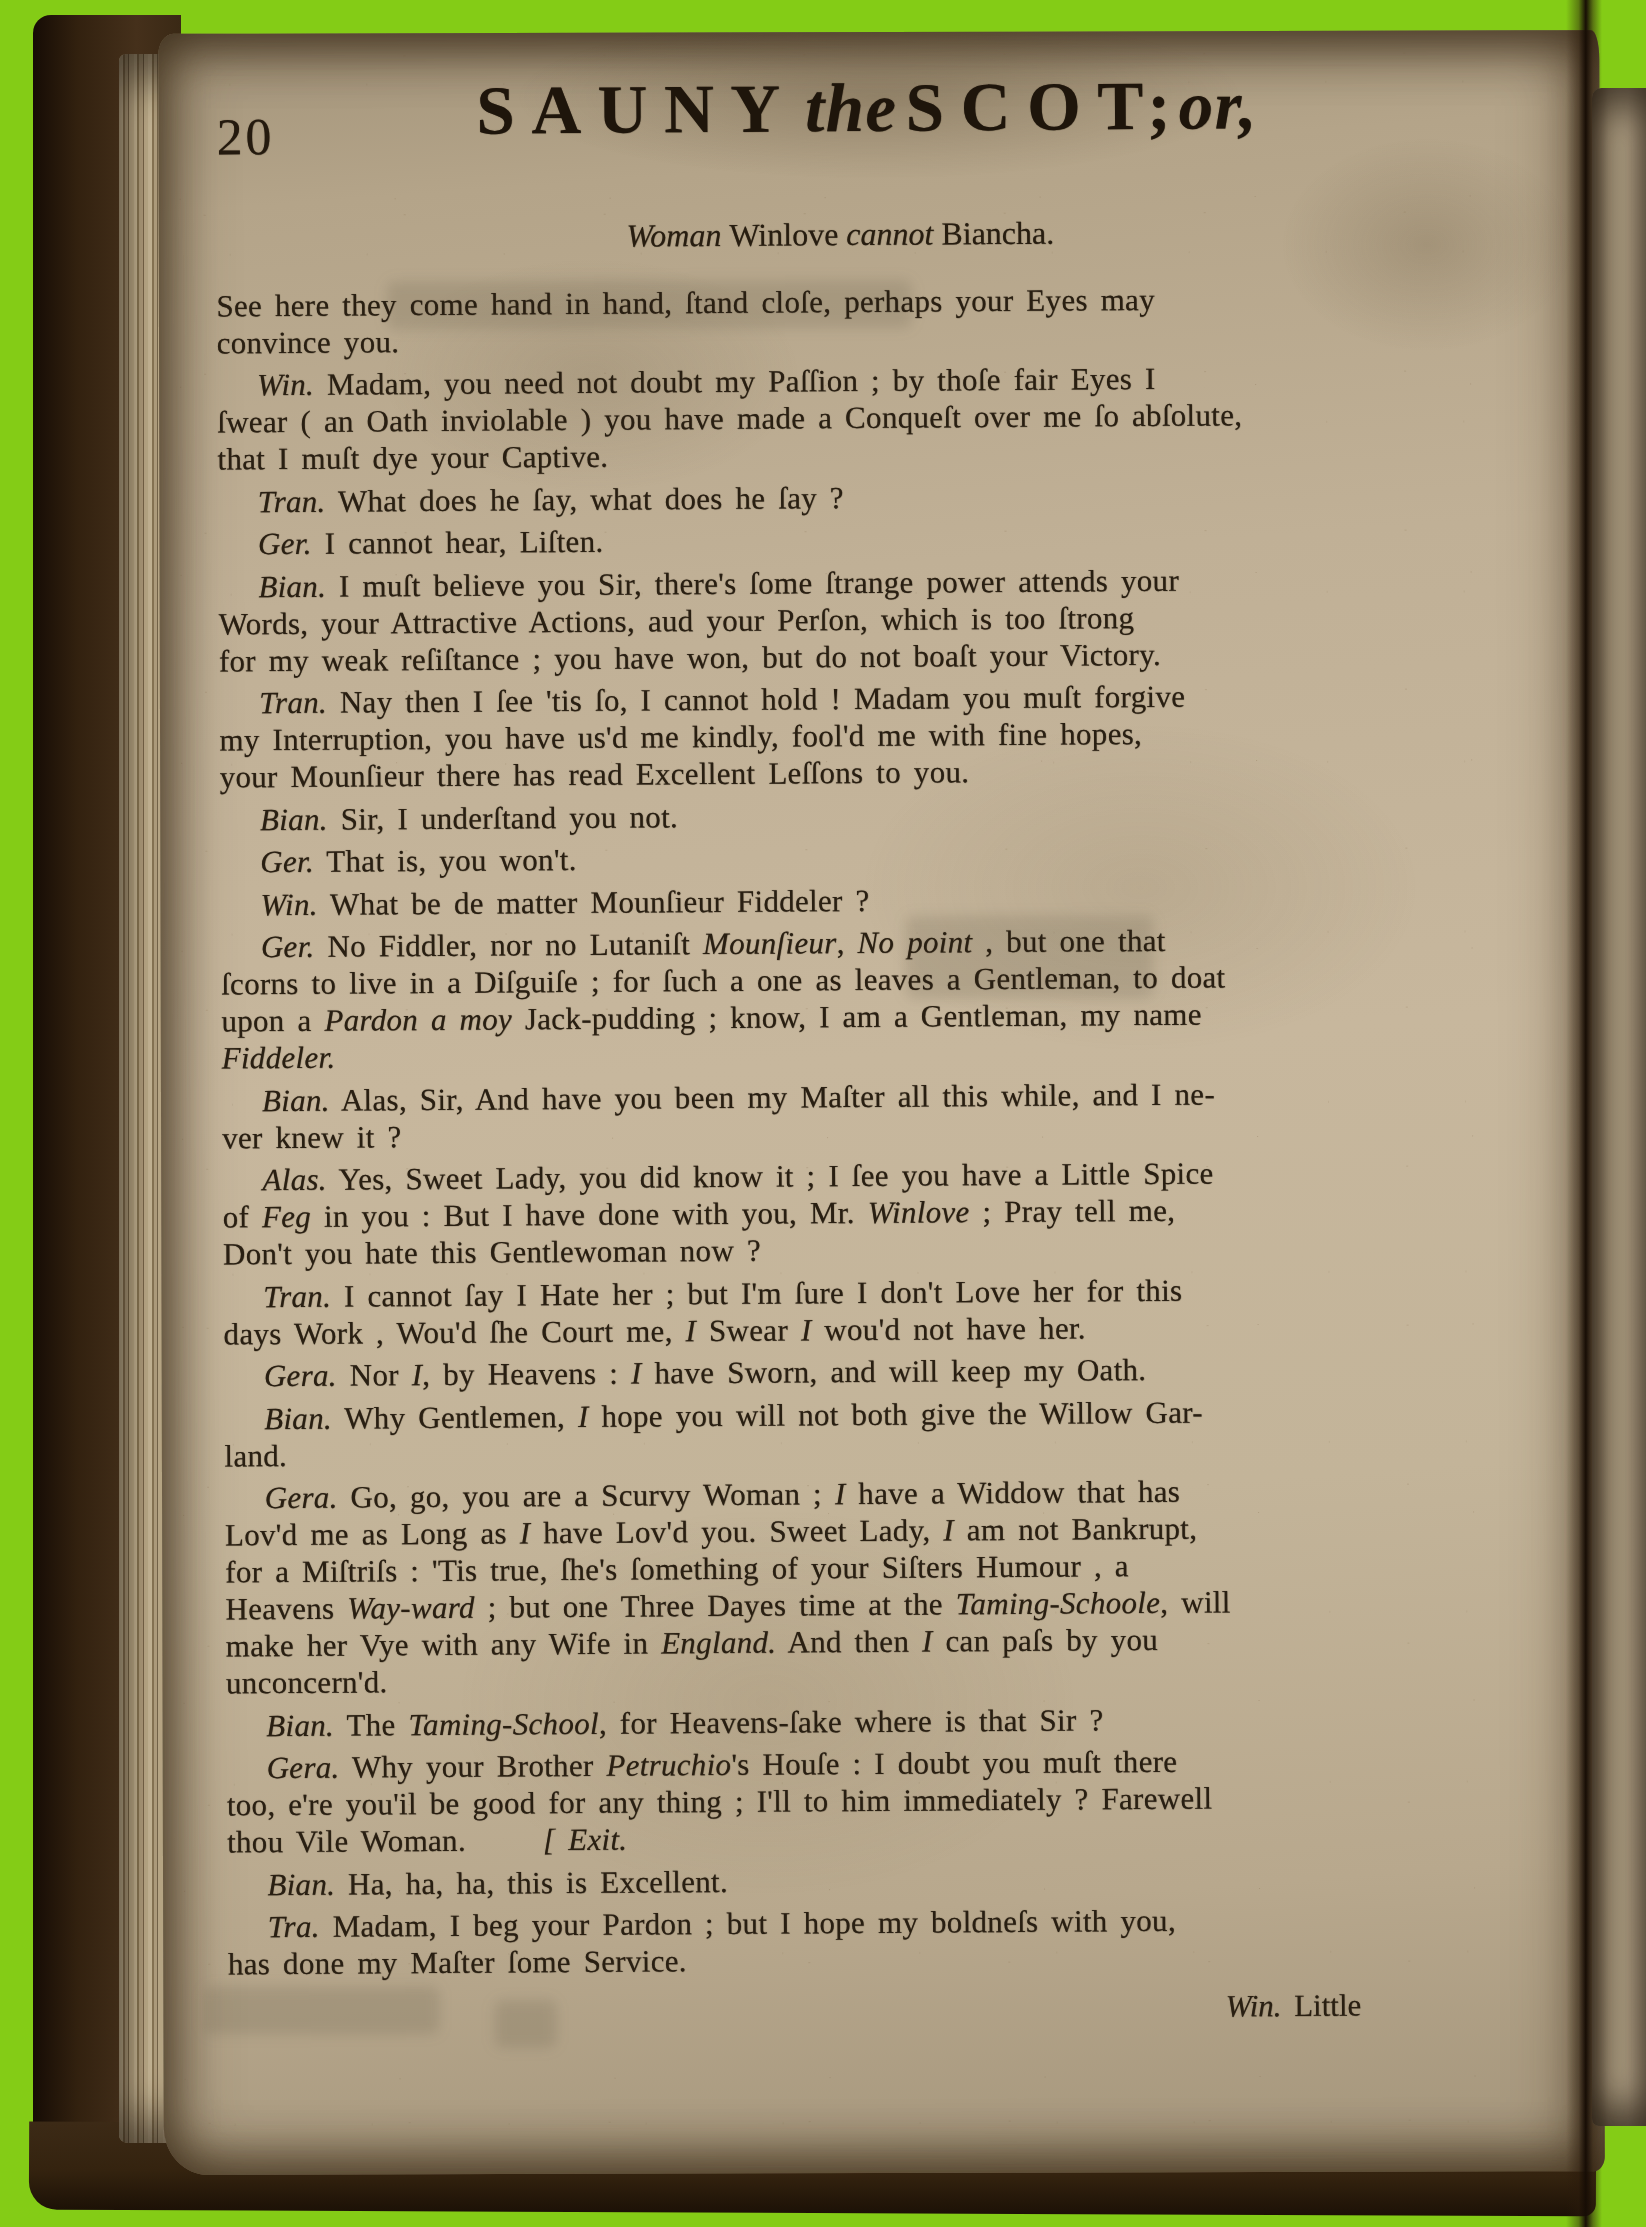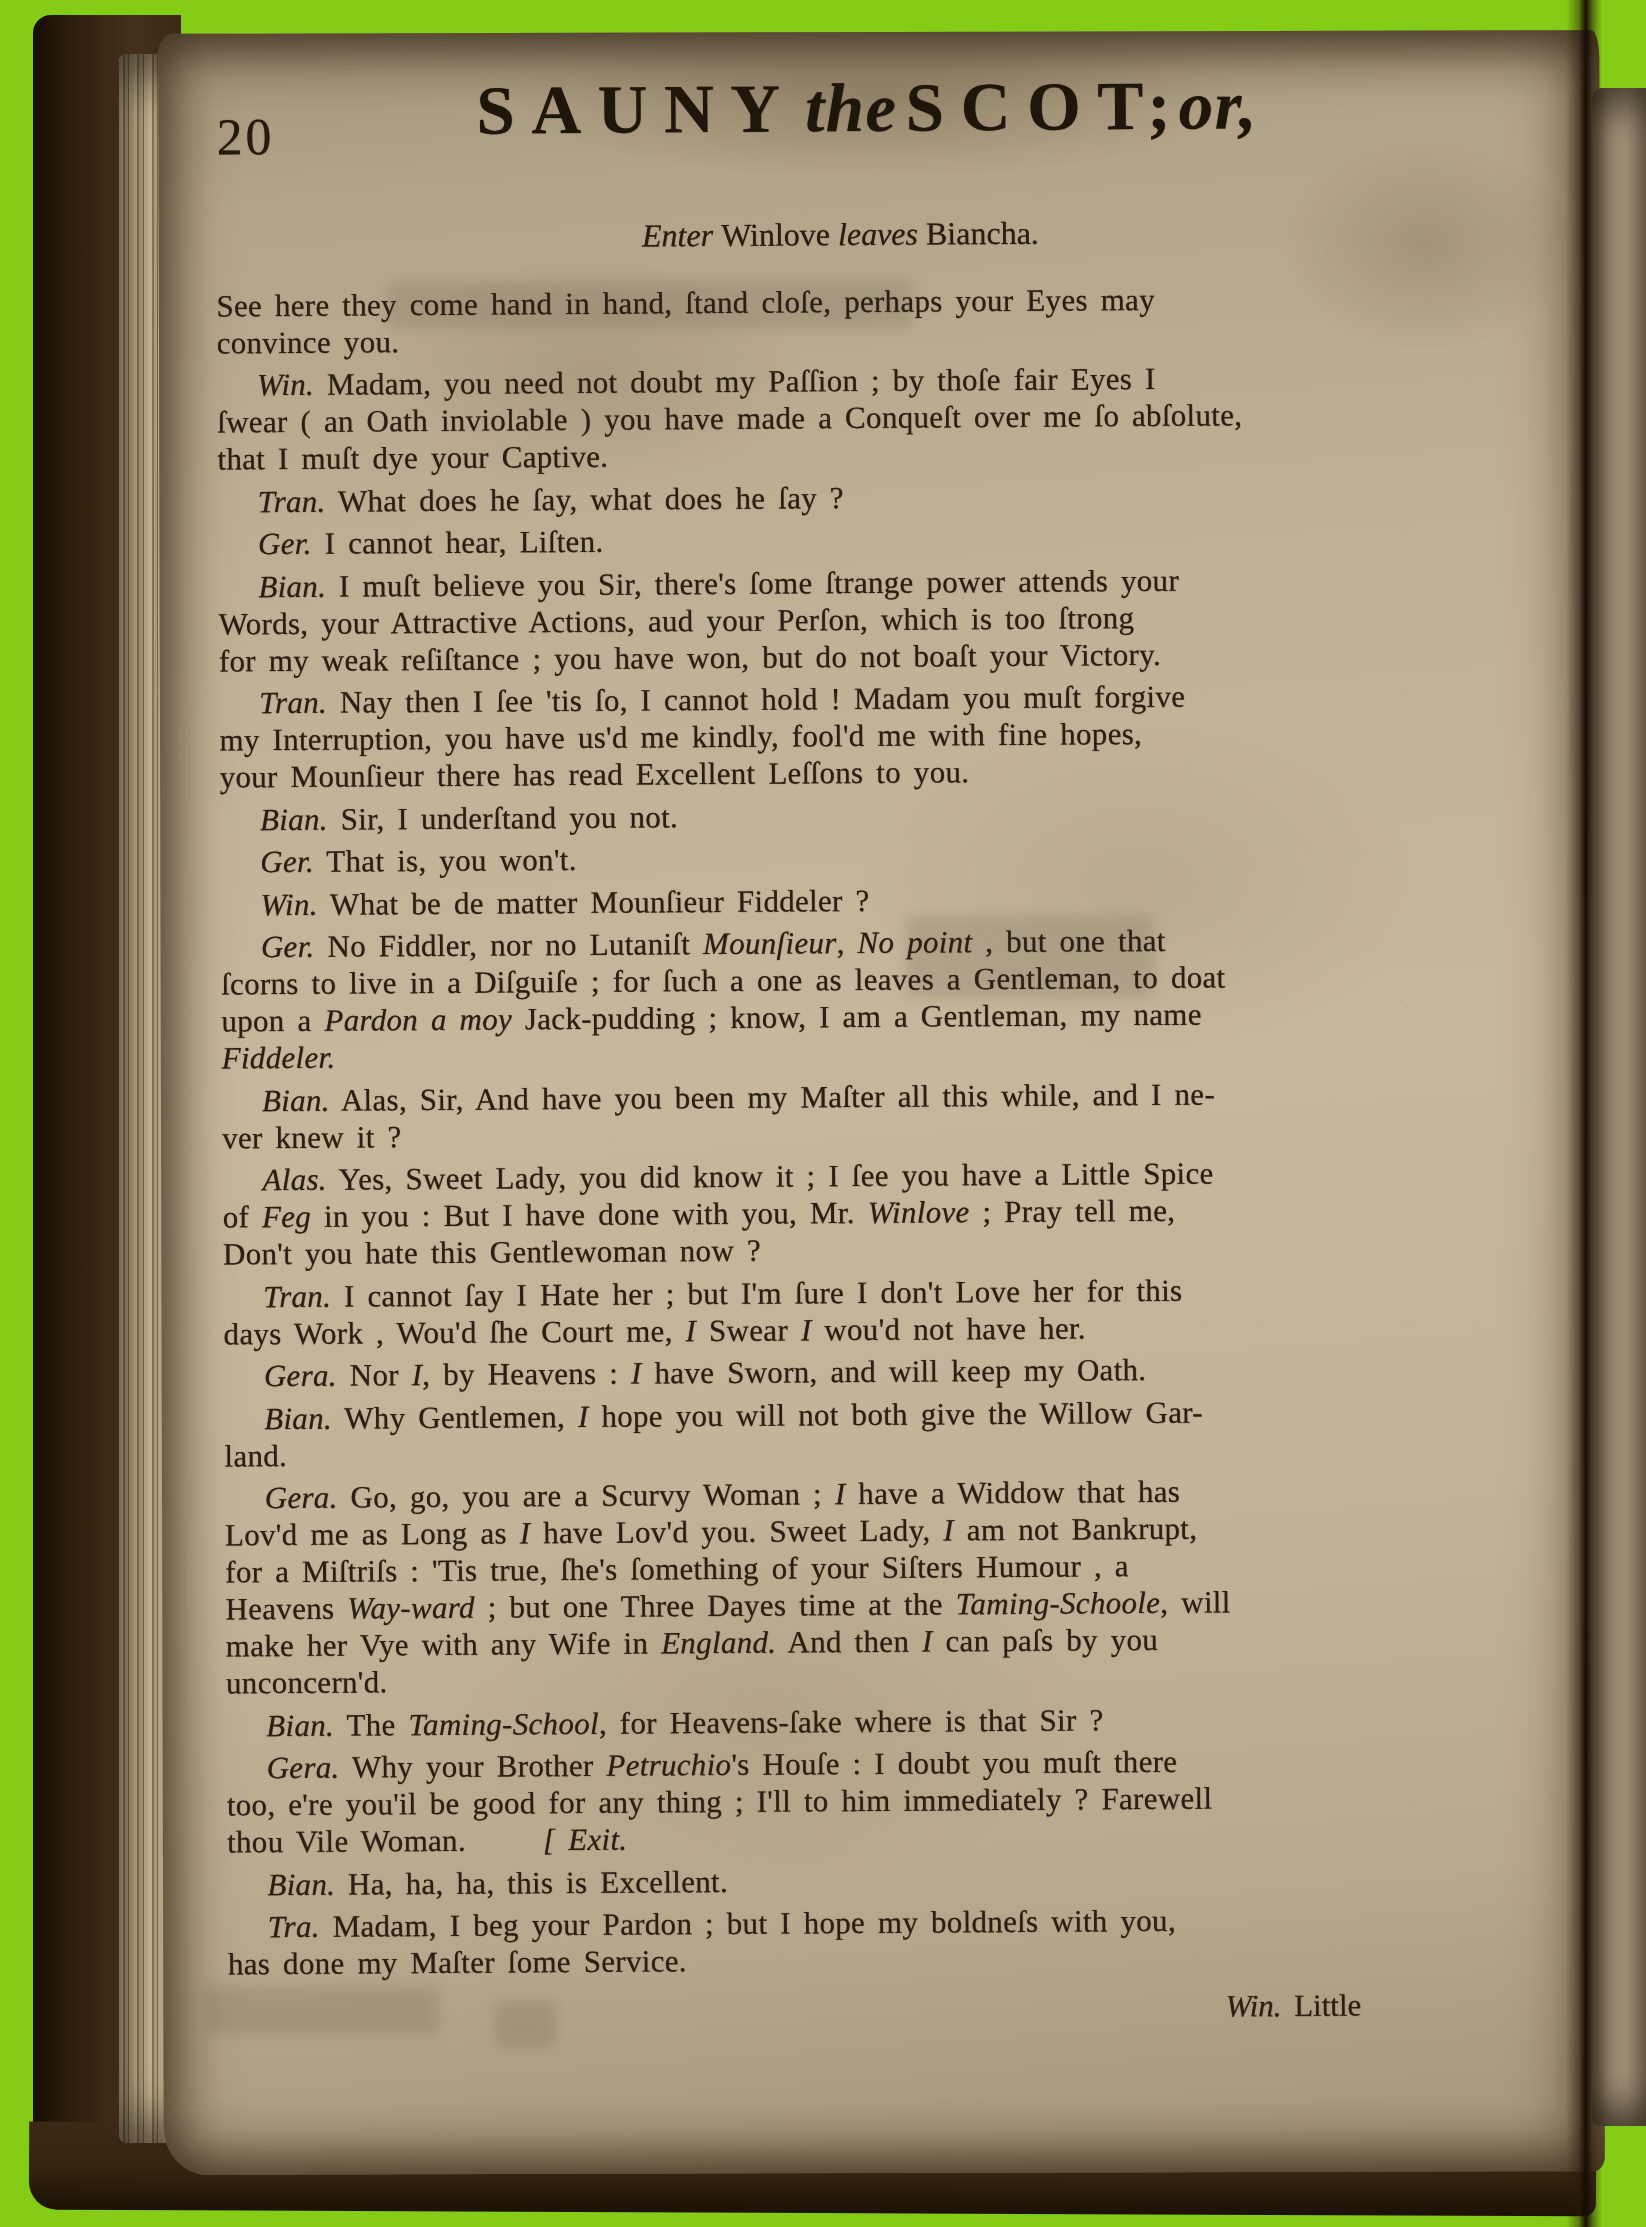--- a/index.html
+++ b/index.html
@@ -101,21 +101,21 @@
     <div class="ghost" style="left:228px;top:248px;width:525px;height:48px;"></div>
     <div class="ghost" style="left:745px;top:884px;width:248px;height:83px;"></div>
     <div class="ghost" style="left:41px;top:1953px;width:235px;height:48px;"></div>
     <div class="ghost" style="left:331px;top:1967px;width:62px;height:48px;"></div>
 
     <div class="content">
       <span class="pageno">20</span>
 
       <h1 class="title"><span class="caps">SAUNY</span><span class="it gap2">the</span><span class="caps gap2">SCOT</span><span class="sep">;</span><span class="it gap2">or,</span></h1>
 
-      <div class="stage"><span class="it">Enter </span><span>Winlove </span><span class="it">leaves </span><span>Biancha.</span></div>
+      <div class="stage"><span class="it">Woman </span><span>Winlove </span><span class="it">cannot </span><span>Biancha.</span></div>
 
       <div class="bodytext">
           <div class="para">
             <div class="line"><span>See here they come hand in hand, ſtand cloſe, perhaps your Eyes may</span></div>
             <div class="line"><span>convince you.</span></div>
           </div>
           <div class="para indent">
             <div class="line"><span class="it">Win.</span><span> Madam, you need not doubt my Paſſion ; by thoſe fair Eyes I</span></div>
             <div class="line"><span>ſwear ( an Oath inviolable ) you have made a Conqueſt over me ſo abſolute,</span></div>
             <div class="line"><span>that I muſt dye your Captive.</span></div>

